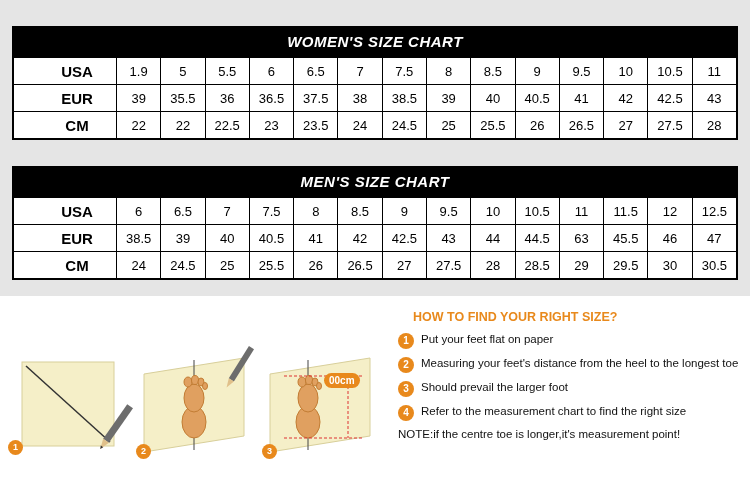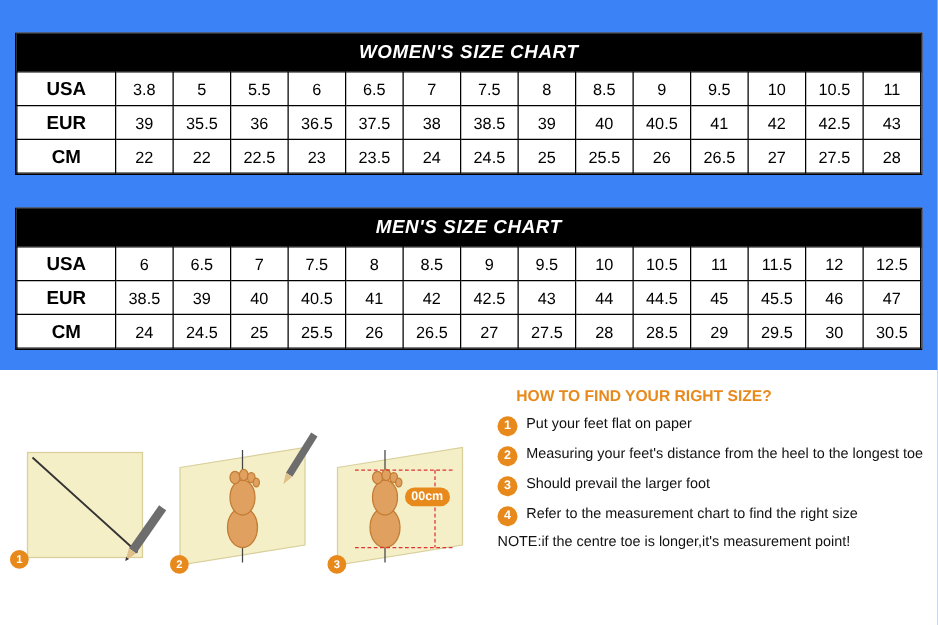--- a/index.html
+++ b/index.html
@@ -11,21 +11,21 @@
     width: 750px;
     height: 500px;
     font-family: "Liberation Sans", sans-serif;
     overflow: hidden;
     position: relative;
   }
   .page {
     width: 750px;
     height: 500px;
     position: relative;
-    background: #3b82f6;
+    background: #e5e5e5;
   }
 
   
   .chart-block {
     position: absolute;
     left: 12px;
     width: 726px;
     border: 1px solid #000;
     box-sizing: border-box;
     background: #fff;
@@ -55,20 +55,21 @@
     font-size: 13px;
     height: 26px;
     padding: 0;
     color: #000;
     background: #fff;
   }
   table.size-table td.rowlabel {
     font-weight: bold;
     font-size: 15px;
     width: 78px;
+    padding-left: 24px;
   }
 
   
   .tips-area {
     position: absolute;
     left: 0;
     top: 296px;
     width: 750px;
     height: 204px;
     background: #ffffff;
@@ -156,21 +157,21 @@
 <body>
 
 <div class="page">
 
   <div class="chart-block" id="womens-chart">
     <div class="chart-title">WOMEN'S SIZE CHART</div>
     <table class="size-table">
       <tbody>
         <tr>
           <td class="rowlabel">USA</td>
-          <td>3.8</td>
+          <td>1.9</td>
           <td>5</td>
           <td>5.5</td>
           <td>6</td>
           <td>6.5</td>
           <td>7</td>
           <td>7.5</td>
           <td>8</td>
           <td>8.5</td>
           <td>9</td>
           <td>9.5</td>
@@ -242,21 +243,21 @@
           <td>38.5</td>
           <td>39</td>
           <td>40</td>
           <td>40.5</td>
           <td>41</td>
           <td>42</td>
           <td>42.5</td>
           <td>43</td>
           <td>44</td>
           <td>44.5</td>
-          <td>45</td>
+          <td>63</td>
           <td>45.5</td>
           <td>46</td>
           <td>47</td>
         </tr>
         <tr>
           <td class="rowlabel">CM</td>
           <td>24</td>
           <td>24.5</td>
           <td>25</td>
           <td>25.5</td>
@@ -314,21 +315,21 @@
           <ellipse cx="311" cy="42" rx="2.5" ry="3.5"></ellipse>
         </g>
         <line x1="276" y1="32" x2="356" y2="32" stroke="#d33" stroke-width="1" stroke-dasharray="3,2"></line>
         <line x1="276" y1="94" x2="356" y2="94" stroke="#d33" stroke-width="1" stroke-dasharray="3,2"></line>
         <line x1="340" y1="32" x2="340" y2="94" stroke="#d33" stroke-width="1" stroke-dasharray="3,2"></line>
       </svg>
 
       <div class="badge" style="left:0px; top:96px;">1</div>
       <div class="badge" style="left:128px; top:100px;">2</div>
       <div class="badge" style="left:254px; top:100px;">3</div>
-      <div class="callout" style="left:316px; top:46px;">00cm</div>
+      <div class="callout" style="left:316px; top:29px;">00cm</div>
     </div>
 
     <div class="tips-right">
       <div class="tips-sub">HOW TO FIND YOUR RIGHT SIZE?</div>
 
       <div class="tip-row">
         <div class="tip-num">1</div>
         <div class="tip-text">Put your feet flat on paper</div>
       </div>
       <div class="tip-row">

